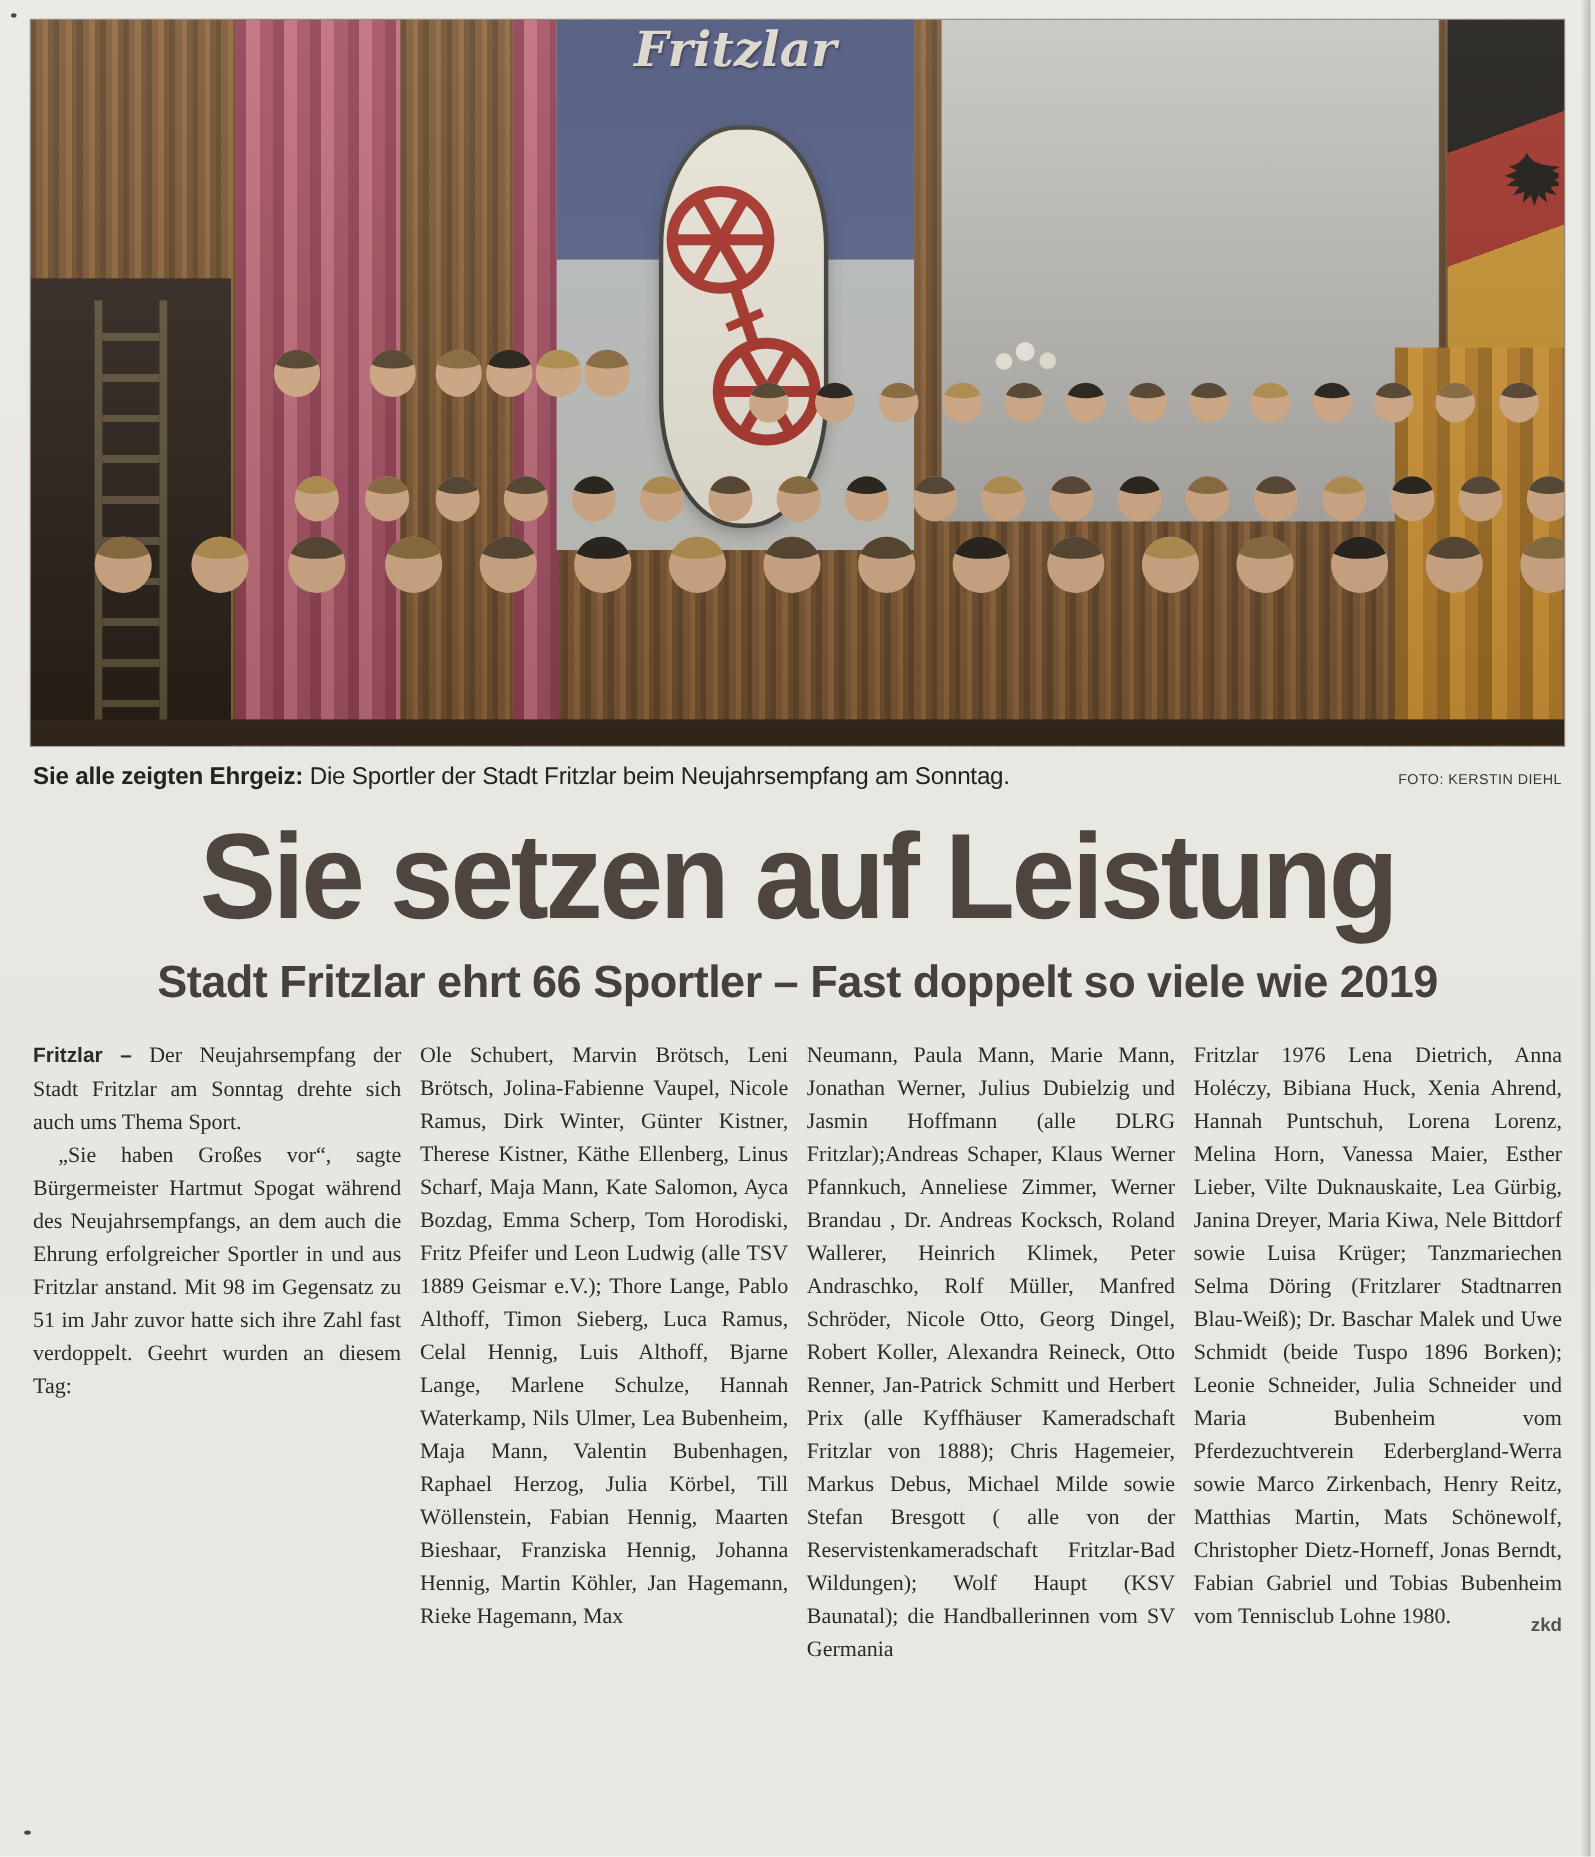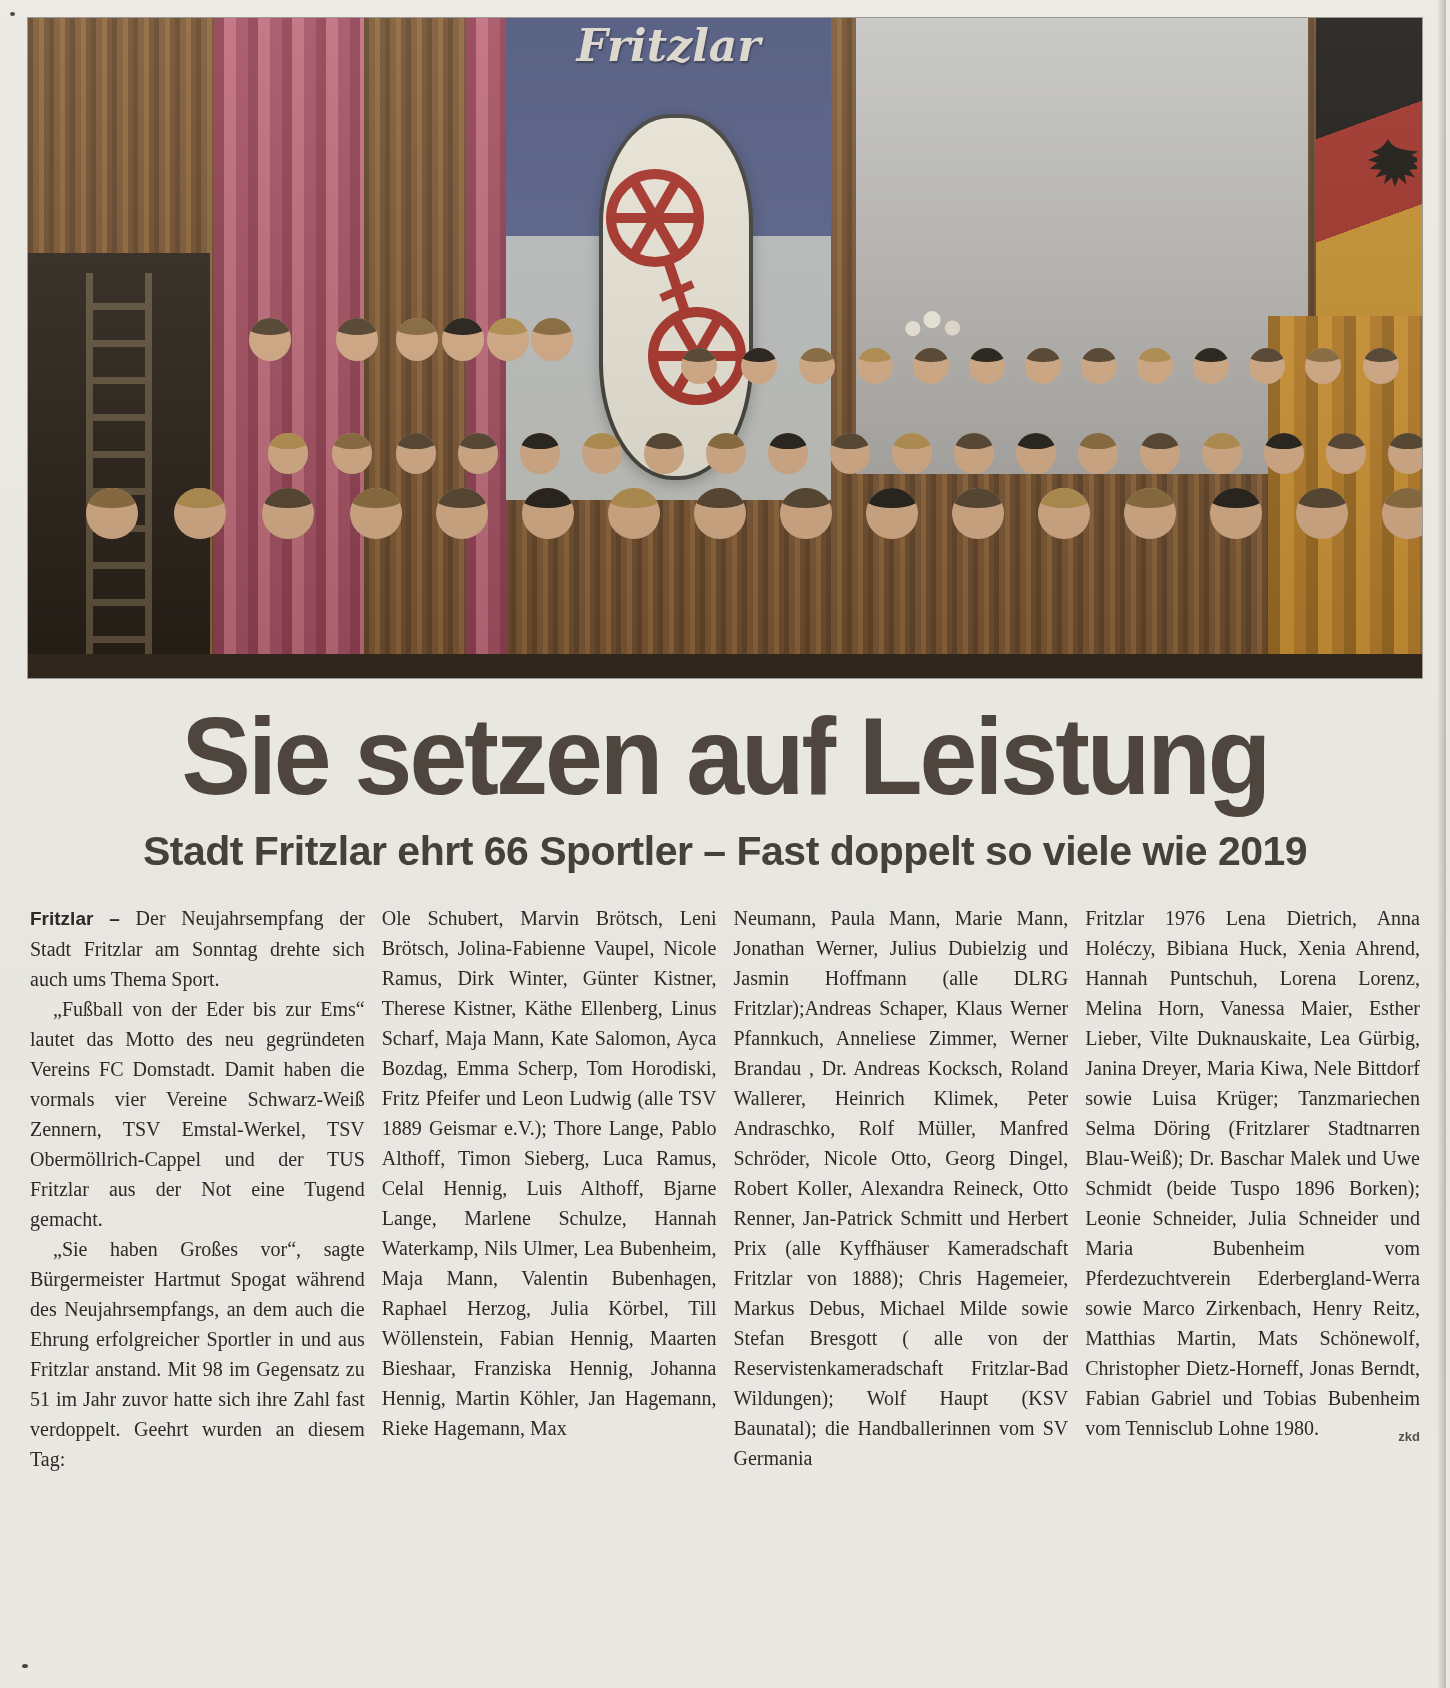--- a/index.html
+++ b/index.html
@@ -63,21 +63,21 @@
   .subheadline{margin:18px 20px 0;text-align:center;font-weight:bold;font-size:41px;
             letter-spacing:-.5px;color:#45403a}
 
   
   .cols{margin:28px 30px 0;display:flex;gap:17px;font-family:"Liberation Serif",serif;
         font-size:20px;line-height:30px;color:#2e2a26;text-align:justify}
   .col{flex:1 1 0;min-width:0}
   .col p{margin:0}
   .lead-in{font-weight:bold;font-family:"Liberation Sans",sans-serif;font-size:19px}
   .indent{text-indent:1.15em}
-  .sign{float:right;font-family:"Liberation Sans",sans-serif;font-size:13px;font-weight:bold;
+  .sign{float:right;font-family:"Liberation Sans",sans-serif;font-size:17px;font-weight:bold;
         color:#55514b;margin-top:9px}
 </style>
 </head>
 <body>
 
 <div class="page">
 
   <div class="photo">
     <div class="stage-dark">
       <div class="ladder"></div>
@@ -335,28 +335,33 @@
           <div class="torso" style="background:#989ea2"></div>
         </div>
         <div class="person" style="left: 1336px; top: 470px; width: 88px; height: 380px; z-index: 5;">
           <div class="head"></div>
           <div class="torso" style="background:#8e9498"></div>
         </div>
       </div>
     <div class="photo-overlay"></div>
   </div>
 
+  <div class="caption-row">
+    <div class="caption">
+      <span class="lead-bold">Sie alle zeigten Ehrgeiz:</span><span> Die Sportler der Stadt Fritzlar beim Neujahrsempfang am Sonntag.</span>
+    </div>
+    <div class="credit">FOTO: KERSTIN DIEHL</div>
+  </div>
 
   <h1 class="headline" style="margin-top:24px;margin-bottom:0">Sie setzen auf Leistung</h1>
   <h2 class="subheadline" style="margin-bottom:0">Stadt Fritzlar ehrt 66 Sportler – Fast doppelt so viele wie 2019</h2>
 
   <div class="cols">
     <div class="col">
       <p><span class="lead-in">Fritzlar –</span><span> Der Neujahrsempfang der Stadt Fritzlar am Sonntag drehte sich auch ums Thema Sport.</span></p>
-      <p class="indent">„Fußball von der Eder bis zur Ems“ lautet das Motto des neu gegründeten Vereins FC Domstadt. Damit haben die vormals vier Vereine Schwarz-Weiß Zennern, TSV Emstal-Werkel, TSV Obermöllrich-Cappel und der TUS Fritzlar aus der Not eine Tugend gemacht.</p>
       <p class="indent">„Sie haben Großes vor“, sagte Bürgermeister Hartmut Spogat während des Neujahrsempfangs, an dem auch die Ehrung erfolgreicher Sportler in und aus Fritzlar anstand. Mit 98 im Gegensatz zu 51 im Jahr zuvor hatte sich ihre Zahl fast verdoppelt. Geehrt wurden an diesem Tag:</p>
     </div>
     <div class="col">
       <p>Ole Schubert, Marvin Brötsch, Leni Brötsch, Jolina-Fabienne Vaupel, Nicole Ramus, Dirk Winter, Günter Kistner, Therese Kistner, Käthe Ellenberg, Linus Scharf, Maja Mann, Kate Salomon, Ayca Bozdag, Emma Scherp, Tom Horodiski, Fritz Pfeifer und Leon Ludwig (alle TSV 1889 Geismar e.V.); Thore Lange, Pablo Althoff, Timon Sieberg, Luca Ramus, Celal Hennig, Luis Althoff, Bjarne Lange, Marlene Schulze, Hannah Waterkamp, Nils Ulmer, Lea Bubenheim, Maja Mann, Valentin Bubenhagen, Raphael Herzog, Julia Körbel, Till Wöllenstein, Fabian Hennig, Maarten Bieshaar, Franziska Hennig, Johanna Hennig, Martin Köhler, Jan Hagemann, Rieke Hagemann, Max</p>
     </div>
     <div class="col">
       <p>Neumann, Paula Mann, Marie Mann, Jonathan Werner, Julius Dubielzig und Jasmin Hoffmann (alle DLRG Fritzlar);Andreas Schaper, Klaus Werner Pfannkuch, Anneliese Zimmer, Werner Brandau , Dr. Andreas Kocksch, Roland Wallerer, Heinrich Klimek, Peter Andraschko, Rolf Müller, Manfred Schröder, Nicole Otto, Georg Dingel, Robert Koller, Alexandra Reineck, Otto Renner, Jan-Patrick Schmitt und Herbert Prix (alle Kyffhäuser Kameradschaft Fritzlar von 1888); Chris Hagemeier, Markus Debus, Michael Milde sowie Stefan Bresgott ( alle von der Reservistenkameradschaft Fritzlar-Bad Wildungen); Wolf Haupt (KSV Baunatal); die Handballerinnen vom SV Germania</p>
     </div>
     <div class="col">
       <p><span>Fritzlar 1976 Lena Dietrich, Anna Holéczy, Bibiana Huck, Xenia Ahrend, Hannah Puntschuh, Lorena Lorenz, Melina Horn, Vanessa Maier, Esther Lieber, Vilte Duknauskaite, Lea Gürbig, Janina Dreyer, Maria Kiwa, Nele Bittdorf sowie Luisa Krüger; Tanzmariechen Selma Döring (Fritzlarer Stadtnarren Blau-Weiß); Dr. Baschar Malek und Uwe Schmidt (beide Tuspo 1896 Borken); Leonie Schneider, Julia Schneider und Maria Bubenheim vom Pferdezuchtverein Ederbergland-Werra sowie Marco Zirkenbach, Henry Reitz, Matthias Martin, Mats Schönewolf, Christopher Dietz-Horneff, Jonas Berndt, Fabian Gabriel und Tobias Bubenheim vom Tennisclub Lohne 1980.</span><span class="sign">zkd</span></p>

